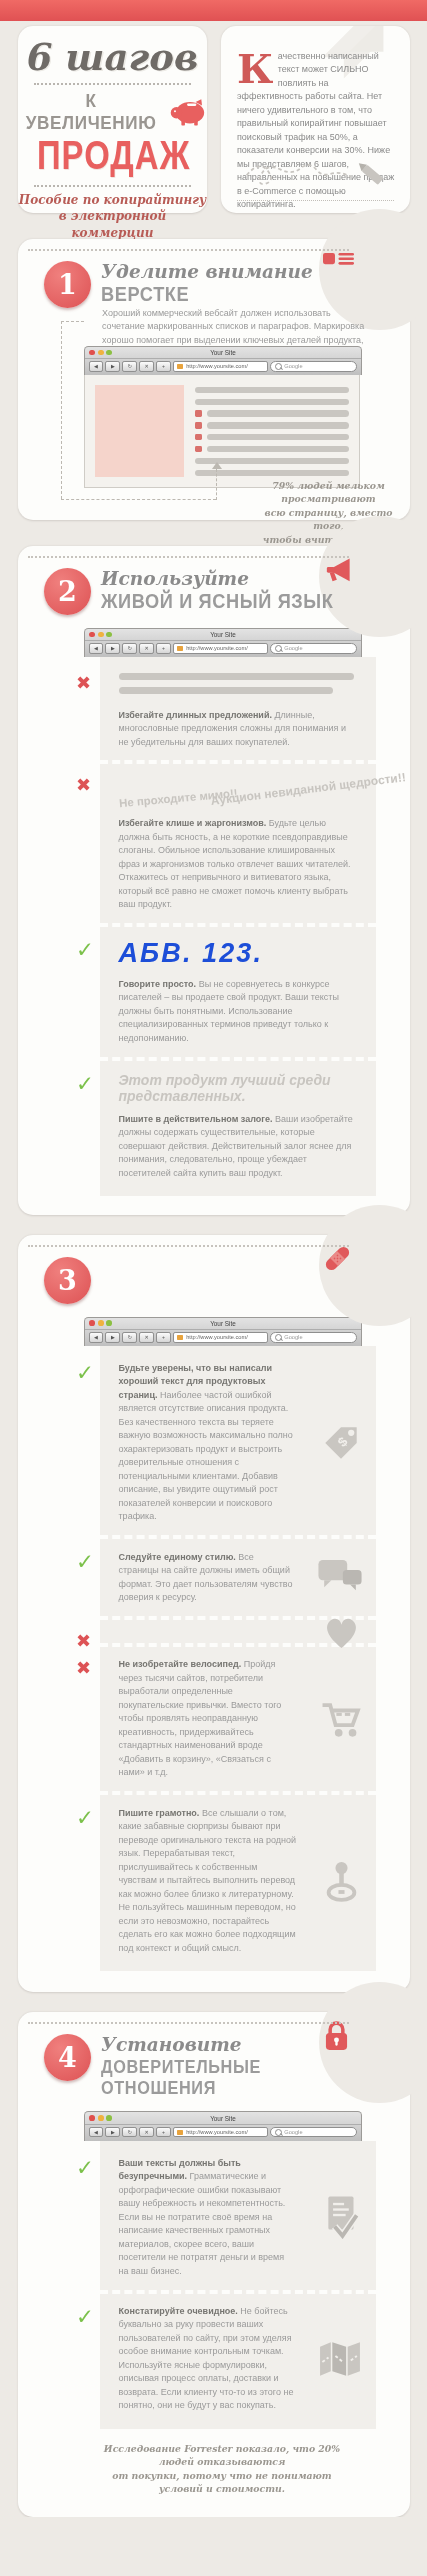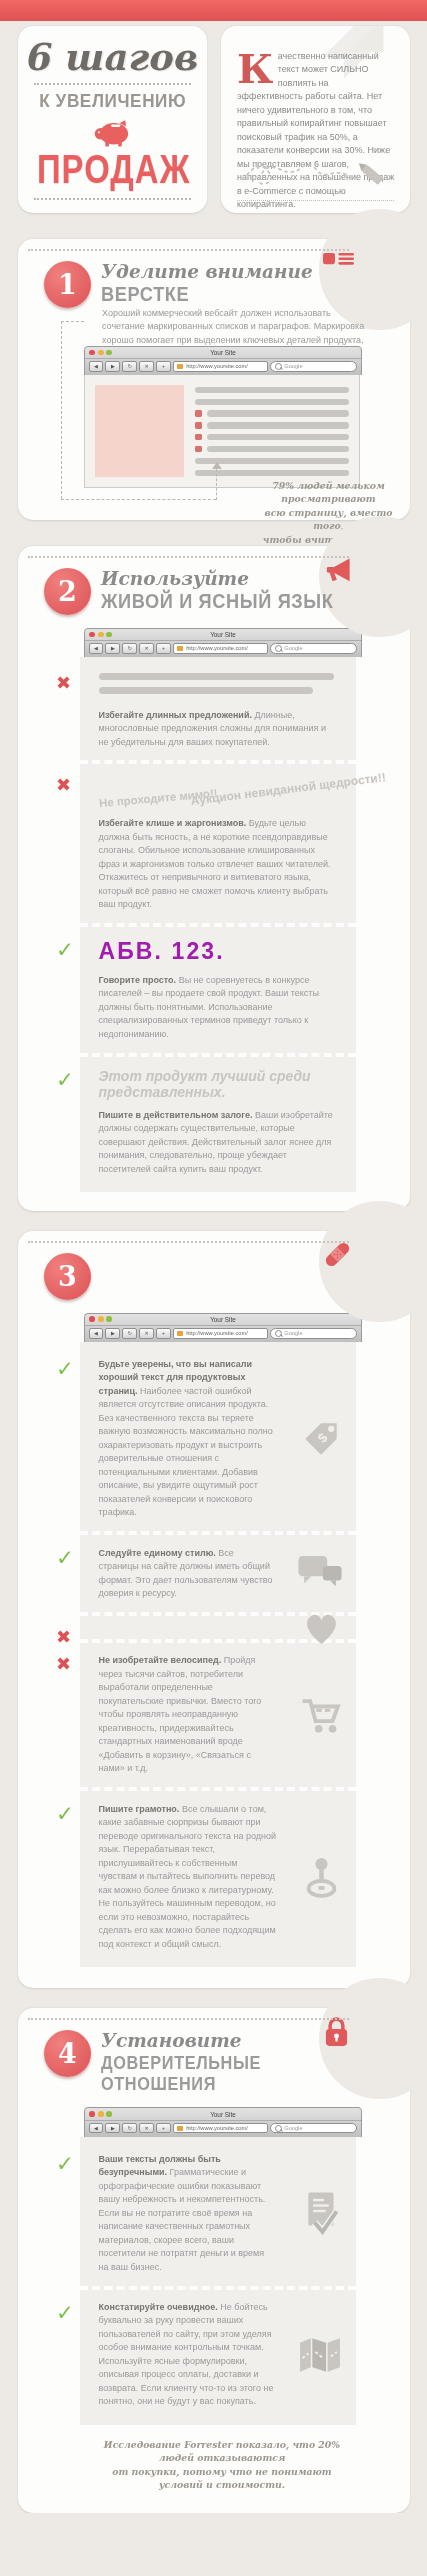--- a/index.html
+++ b/index.html
@@ -5,21 +5,21 @@
   html,body{margin:0;padding:0;}
   body{width:428px;background:#edeae5;font-family:"Liberation Sans",sans-serif;-webkit-font-smoothing:antialiased;}
   .topbar{height:21.4px;background:linear-gradient(#f06a65,#e05153);}
   .wrap{padding:0 18px;}
   .card{background:#fdfdfb;border-radius:15px;box-shadow:0 0.7px 2.1px rgba(90,80,70,.18);}
   
   .header-row{display:flex;gap:14.3px;margin-top:4.3px;}
   .title-card{width:189px;height:187px;text-align:center;padding-top:13px;box-sizing:border-box;position:relative;}
   .t1{font-family:"DejaVu Serif",serif;font-style:italic;font-weight:bold;font-size:37px;color:#6f6b67;text-shadow:1.4px 1.4px 0 #eceae5;line-height:1;}
   .dots{border-top:2.1px dotted #b9b5af;margin:7.1px 15.7px 5.7px;}
-  .t2row{display:flex;align-items:center;justify-content:center;gap:5.7px;flex-direction:column;}
+  .t2row{display:flex;align-items:center;justify-content:center;gap:5.7px;}
   .t2{font-size:19px;color:#9a9691;letter-spacing:0.7px;font-weight:bold;transform:scaleX(.9);}
   .t3{font-size:41px;color:#e8605f;font-weight:bold;letter-spacing:1.4px;transform:scaleX(.8);line-height:1.05;text-shadow:0.7px 1.4px 0 #efe4e0;}
   .subtitle{font-family:"DejaVu Serif",serif;font-style:italic;font-weight:bold;font-size:12px;color:#b85c56;white-space:pre-line;line-height:1.35;margin-top:5.7px;}
   .intro-card{width:189px;height:187px;box-sizing:border-box;position:relative;overflow:hidden;}
   .bg-arrow{position:absolute;color:#f0eeea;}
   .intro-text{position:relative;font-size:9px;color:#8a8a8a;line-height:1.5;padding:24px 14.3px 0 15.7px;}
   .dropcap{float:left;font-family:"DejaVu Serif",serif;font-size:40px;line-height:.82;color:#cf5a58;margin:2.9px 4.3px 0 0;font-weight:bold;}
   .squiggle{position:absolute;left:21.4px;bottom:21.4px;}
   .intro-dots{position:absolute;left:15.7px;right:15.7px;bottom:11.4px;border-top:1.4px dotted #c2beb8;}
   
@@ -39,21 +39,21 @@
   .traffic i{width:5.7px;height:5.7px;border-radius:50%;display:block;}
   .tr-r{background:#e0504d;} .tr-y{background:#f0b23f;} .tr-g{background:#8cc043;}
   .b-toolbar{display:flex;align-items:center;gap:2.1px;padding:2.1px 3.6px 3.6px;}
   .bbtn{min-width:10px;height:8.6px;background:linear-gradient(#fbfbfb,#d6d6d6);border:0.7px solid #8f8f8f;border-radius:2.1px;font-size:5px;color:#555;display:flex;align-items:center;justify-content:center;padding:0 1.4px;}
   .addr{flex:1;display:flex;align-items:center;gap:2.9px;background:#fff;border:0.7px solid #8f8f8f;border-radius:2.1px;height:8.6px;font-size:5.7px;color:#666;padding:0 2.9px;white-space:nowrap;overflow:hidden;}
   .folder{width:6.4px;height:5px;background:#e8a33d;border-radius:0.7px;display:inline-block;flex:0 0 6.4px;}
   .searchbox{width:77px;display:flex;align-items:center;gap:2.1px;background:#fff;border:0.7px solid #8f8f8f;border-radius:5.7px;height:8.6px;font-size:5.7px;color:#9a9a9a;padding:0 4.3px;}
   .mag{width:5px;height:5px;border:1.1px solid #8c8c8c;border-radius:50%;position:relative;flex:0 0 5px;}
   .mag::after{content:"";position:absolute;width:2.9px;height:1.1px;background:#8c8c8c;transform:rotate(45deg);left:3.6px;top:4.3px;}
   
-  .panel{width:276px;margin-left:62px;background:#f1efeb;position:relative;box-sizing:border-box;padding:4.3px 0;}
+  .panel{width:276px;margin-left:82px;background:#f1efeb;position:relative;box-sizing:border-box;padding:4.3px 0;}
   .item{position:relative;padding:11.4px 14.3px 11.4px 18.5px;}
   .mark{position:absolute;left:-24px;top:10px;font-family:"DejaVu Sans",sans-serif;font-weight:bold;}
   .mark.check{color:#7cc14b;font-size:21.4px;}
   .mark.check::before{content:"✓";}
   .mark.cross{color:#dd5355;font-size:18px;}
   .mark.cross::before{content:"✖";}
   .itxt{margin:0;font-size:9px;line-height:1.5;color:#9a9a9a;width:178px;}
   .itxt b{color:#777672;}
   .itxt.wide{width:235px;}
   .item .gicon{position:absolute;right:13px;top:50%;transform:translateY(-50%);}
@@ -77,21 +77,21 @@
   .c-arrow{top:223px;left:194px;width:0;height:0;border-left:5px solid transparent;border-right:5px solid transparent;border-bottom:7.1px solid #bcb8b1;}
   .caption{font-family:"DejaVu Serif",serif;font-style:italic;font-weight:bold;color:#9a968f;white-space:pre-line;text-align:center;font-size:9.3px;line-height:1.45;}
   .s1-caption{position:absolute;top:240px;left:232px;width:157px;}
   
   .s2bars{padding:13px 14.3px 4.3px 18.5px;position:relative;}
   .s2bars .bar{height:7.1px;border-radius:3.6px;background:#c9c6c1;margin-bottom:7.1px;}
   .slogans{position:relative;height:37px;margin:2.9px 0 1.4px;}
   .slogan{position:absolute;font-size:11.4px;font-weight:bold;color:#c8c5c0;white-space:nowrap;}
   .sl1{left:0;top:13px;transform:rotate(-5deg);}
   .sl2{left:91px;top:2.9px;transform:rotate(-7deg);font-size:12px;}
-  .bigdisplay{font-size:23px;font-weight:bold;color:#a21caf;letter-spacing:2.1px;margin:0 0 8.6px;}
+  .bigdisplay{font-size:27px;font-weight:bold;color:#1d4ed8;letter-spacing:2.1px;margin:0 0 8.6px;font-style:italic;}
   .meddisplay{font-size:14px;font-weight:bold;color:#c8c5c0;margin:0 0 8.6px;font-style:italic;}
   .panel-caption{padding:13px 7.1px 5.7px;}
   svg{display:block;}
 </style>
 </head>
 <body>
 
 <div class="topbar"></div>
 
 <div class="wrap">
@@ -112,20 +112,22 @@
               <rect x="34" y="33" width="5" height="7" rx="1"></rect>
               <rect x="2" y="19" width="5" height="6" rx="2"></rect>
             </g>
             <rect x="24" y="9" width="13" height="3.4" rx="1.6" fill="#fdfdfb"></rect>
             <circle cx="7" cy="20" r="1.4" fill="#fdfdfb"></circle>
           </svg>
         </span>
       </div>
       <div class="t3">ПРОДАЖ</div>
       <div class="dots"></div>
+      <div class="subtitle">Пособие по копирайтингу
+в электронной коммерции</div>
     </div>
 
     <div class="card intro-card">
       <span class="bg-arrow" style="left:64px;top:-17px">
         <svg width="107" height="107" viewBox="0 0 100 100">
             <path d="M10 90 L55 45 H35 L70 10 H90 V30 L55 65 V45z M55 45 L55 65" fill="#f0eeea"></path>
             <path d="M60 40 L85 15 H92 V40z" fill="#edebe6"></path>
           </svg>
       </span>
       <div class="intro-text">

